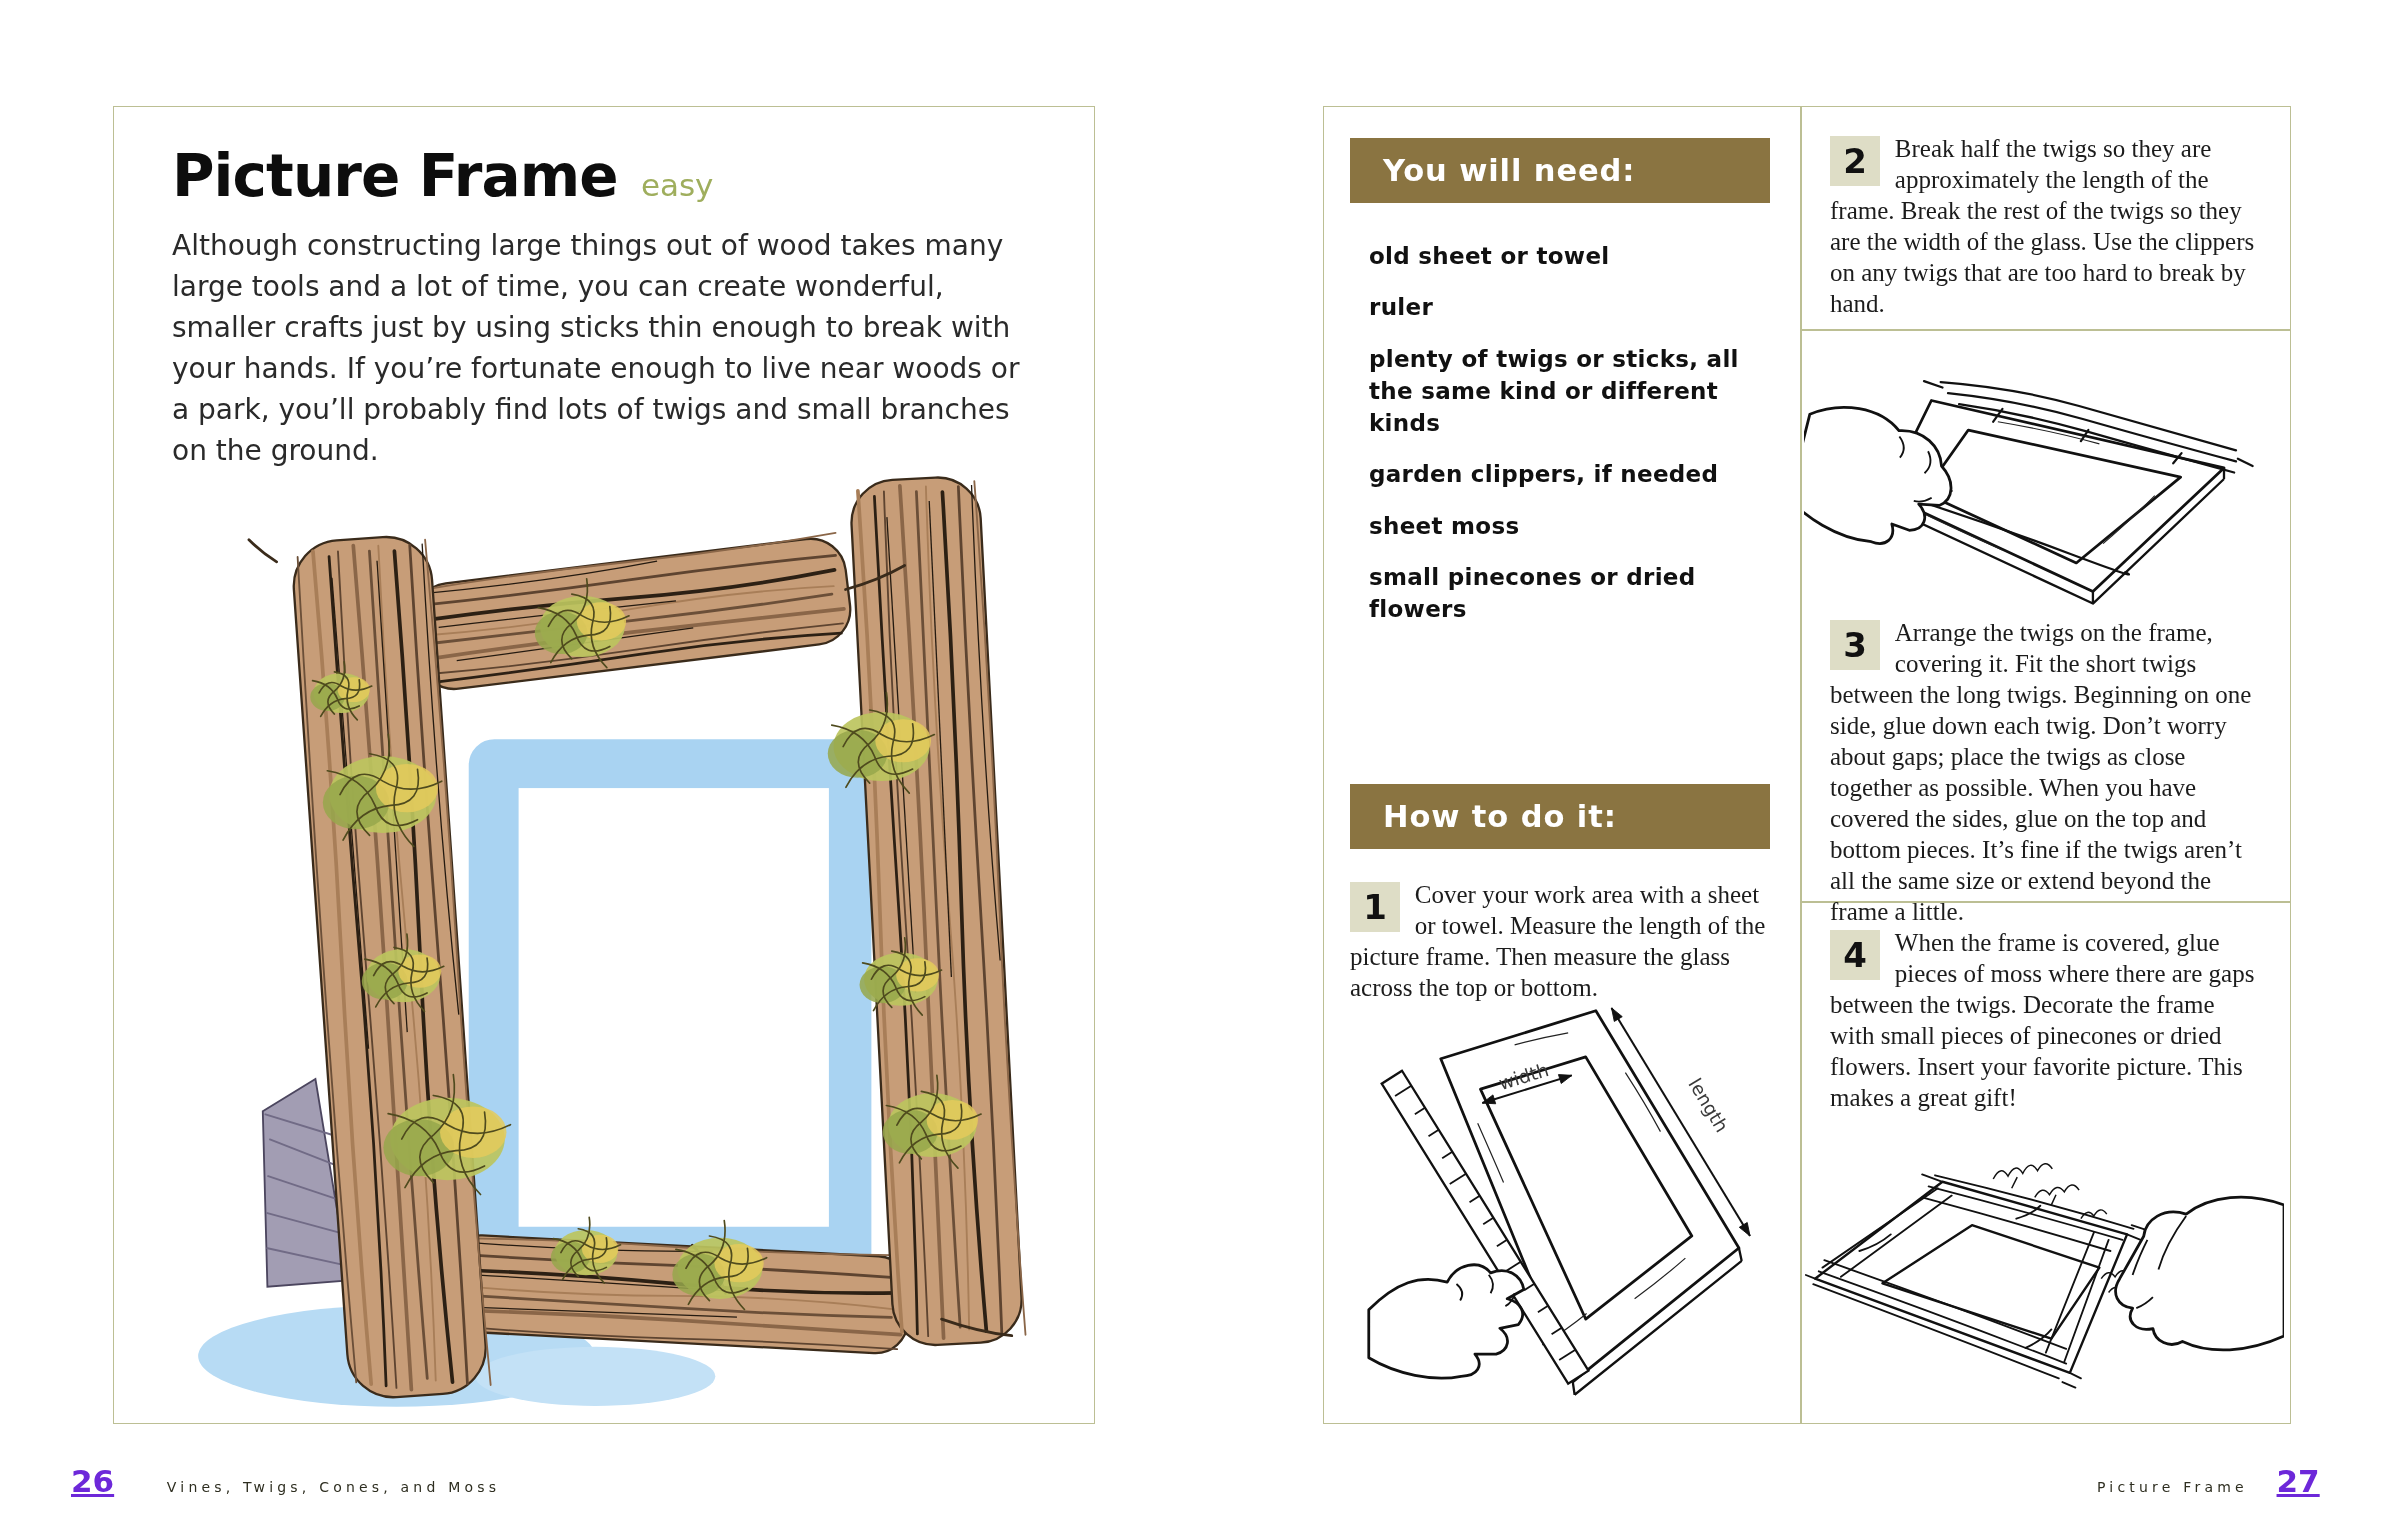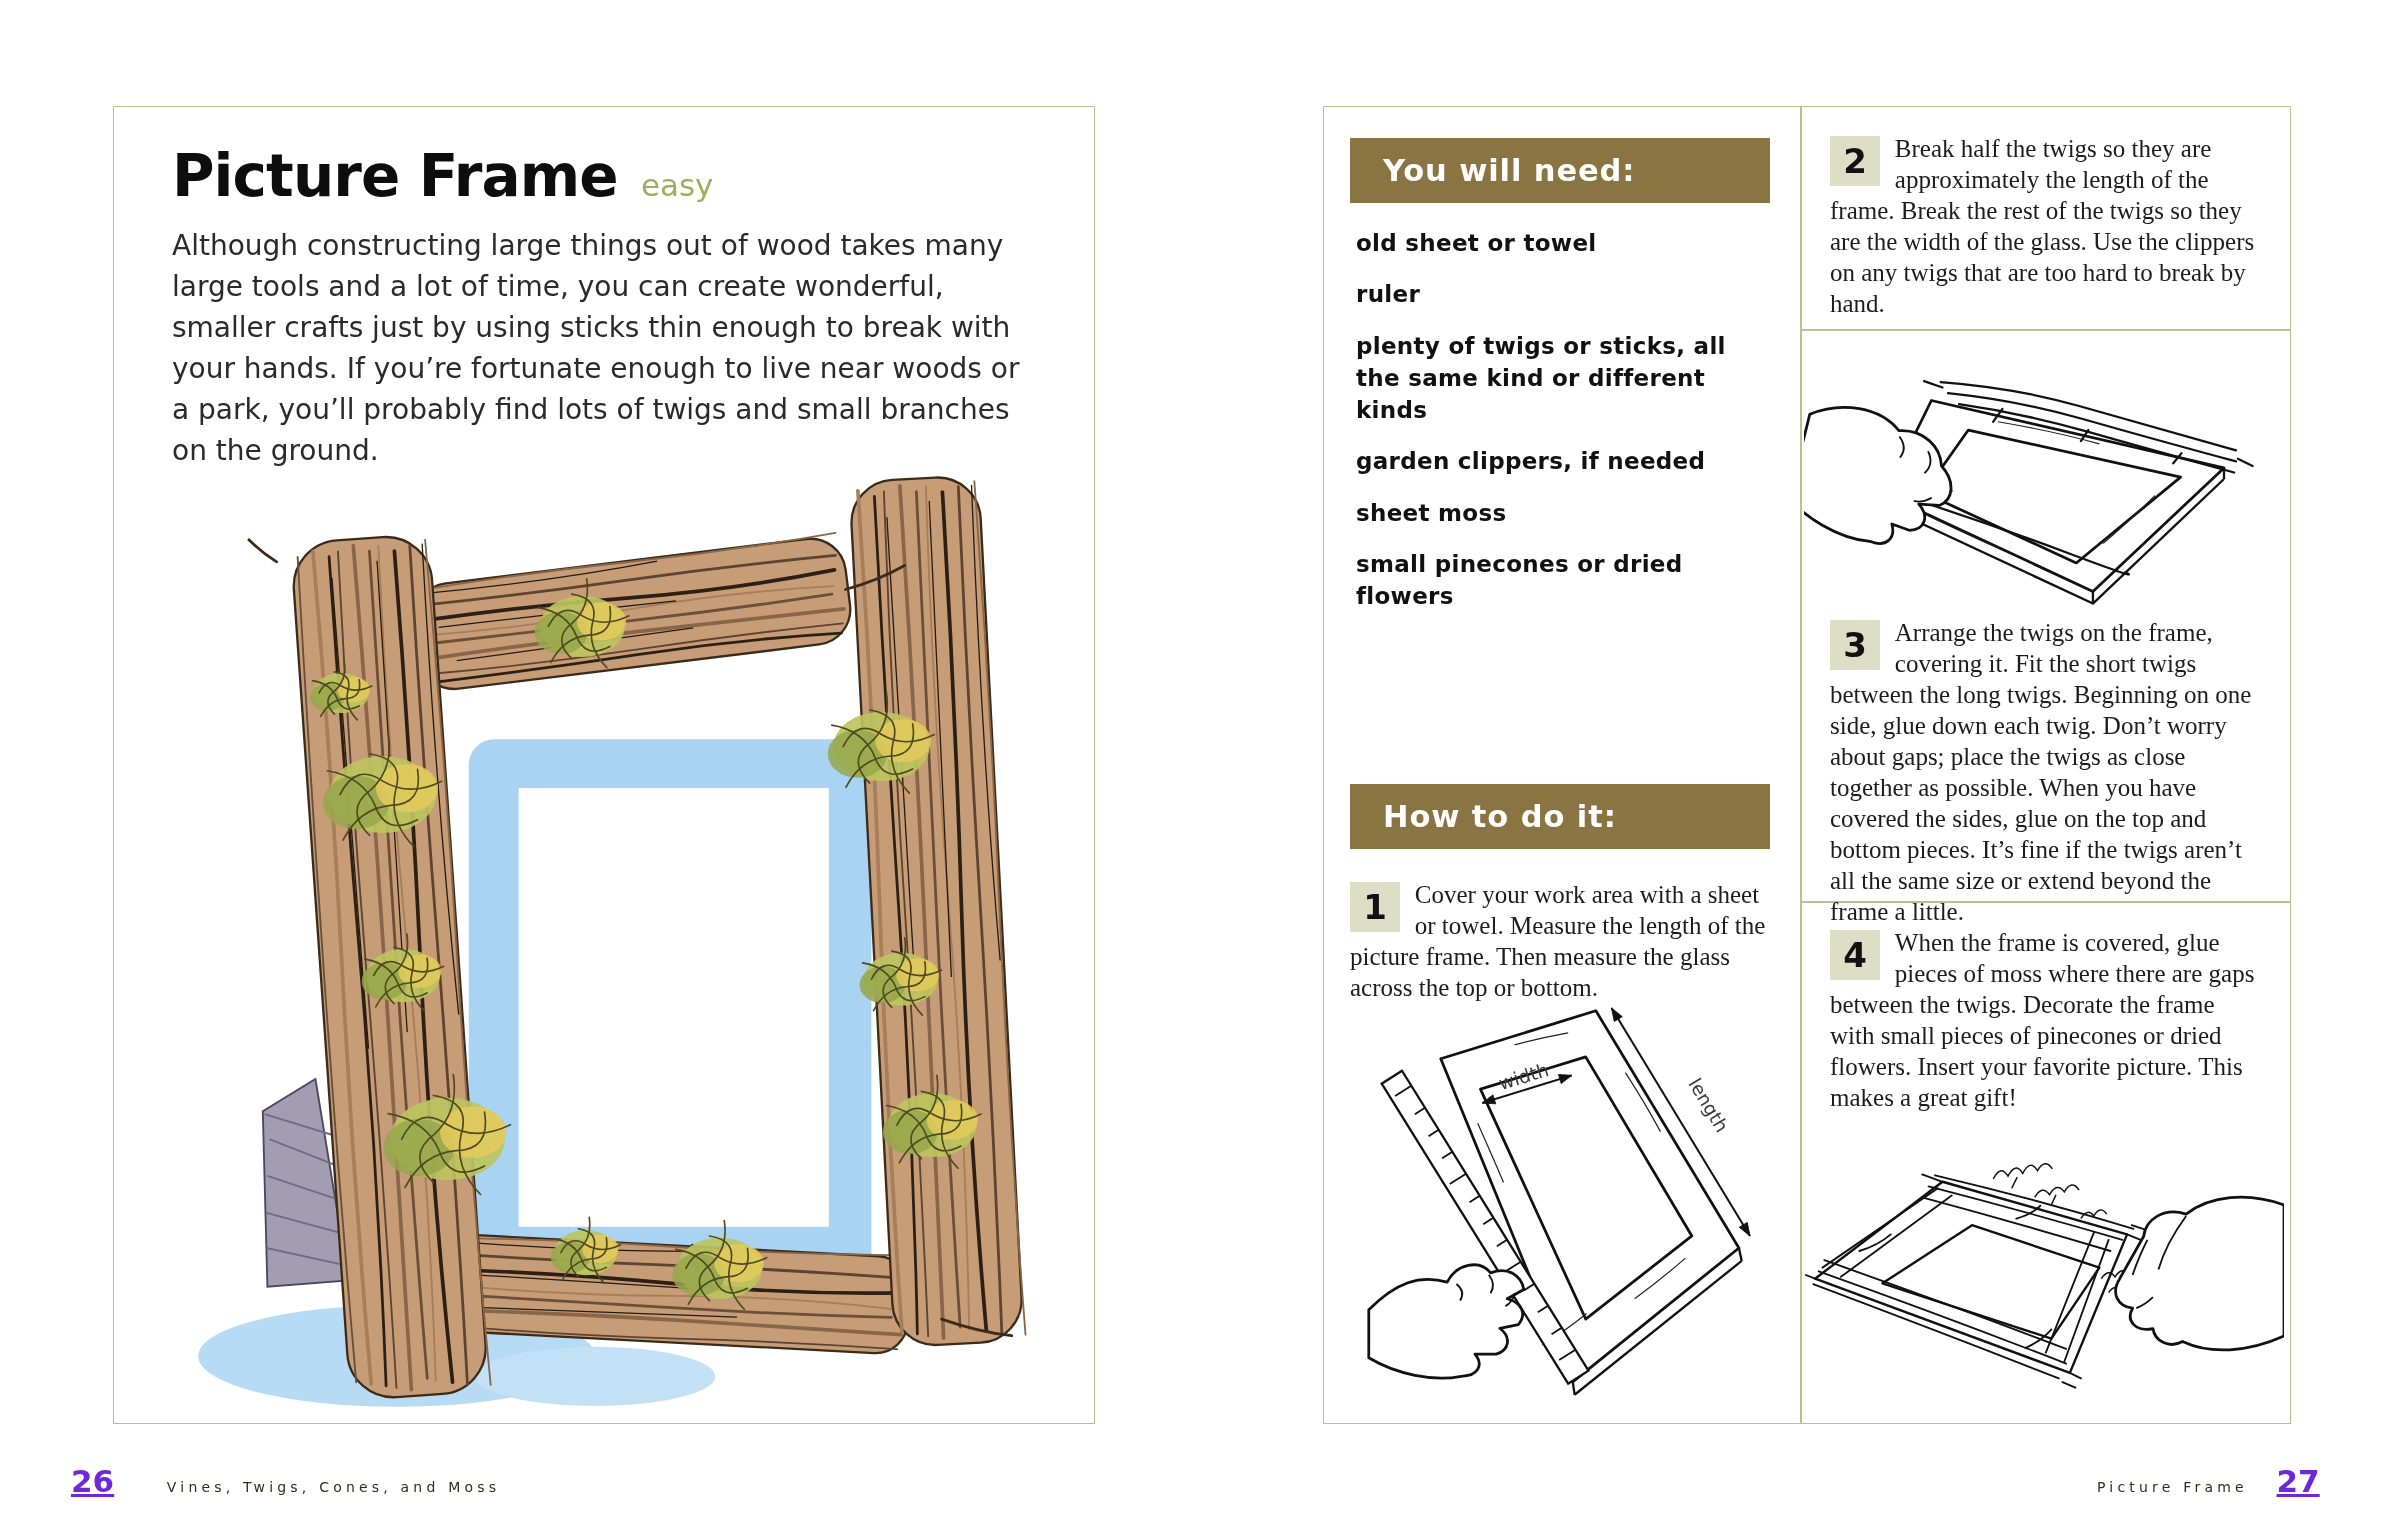--- a/index.html
+++ b/index.html
@@ -14,21 +14,21 @@
   .recipe-title{font-size:58px;font-weight:900;letter-spacing:-0.9px;color:#0d0d0d;display:inline-block;}
   .difficulty{font-size:31px;color:#9fae5d;margin-left:18.5px;display:inline-block;}
   .intro{left:58px;top:118px;width:848px;font-size:28px;line-height:41px;color:#2a2a2a;}
   
   .bar{background:#8a7441;color:#ffffff;font-weight:bold;font-size:30.5px;line-height:65px;
        height:65px;padding-left:33px;letter-spacing:0.9px;box-sizing:border-box;}
   
   .materials{left:28px;top:116px;width:411px;}
   .materials li{list-style:none;font-weight:bold;font-size:23px;line-height:32px;
                 letter-spacing:0.3px;color:#111;margin:0 0 19.4px 0;}
-  .materials ul{margin:4px;padding:0;}
+  .materials ul{margin:17px;padding:0;}
   
   .step{font-family:"Liberation Serif",serif;font-size:25px;line-height:31px;color:#1c1c1c;}
   .badge{float:left;width:50px;height:50px;background:#deddc6;color:#111;text-align:center;
          font-family:"DejaVu Sans",sans-serif;font-weight:bold;font-size:34px;line-height:50px;
          margin:2.8px 14.8px 1.8px 0;}
   .vdiv{position:absolute;left:476px;top:0;bottom:0;width:1.8px;background:#bcbf94;}
   .hdiv{position:absolute;height:1.8px;background:#bcbf94;}
   
   .footer{position:absolute;top:1463px;white-space:nowrap;}
   .pagenum{font-weight:900;font-size:31px;color:#6d28d9;text-decoration:underline;}

